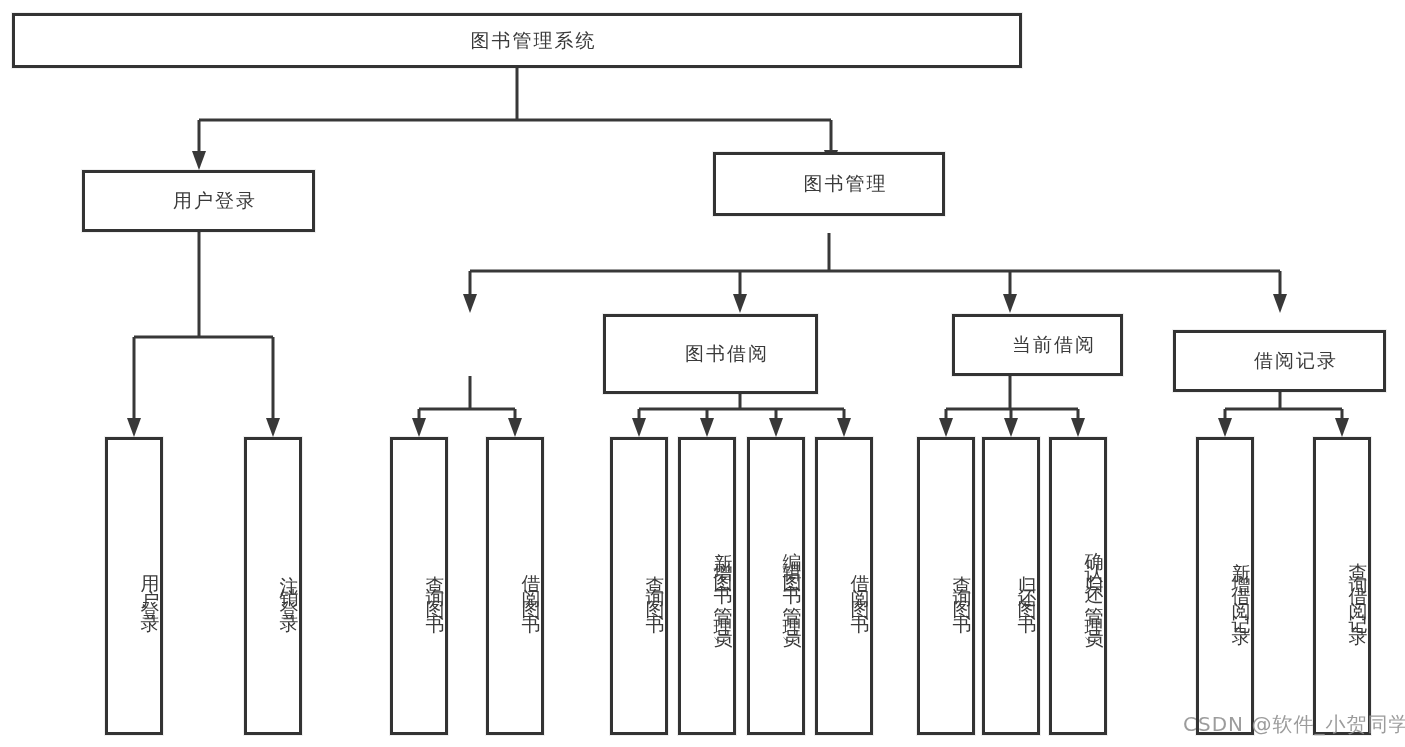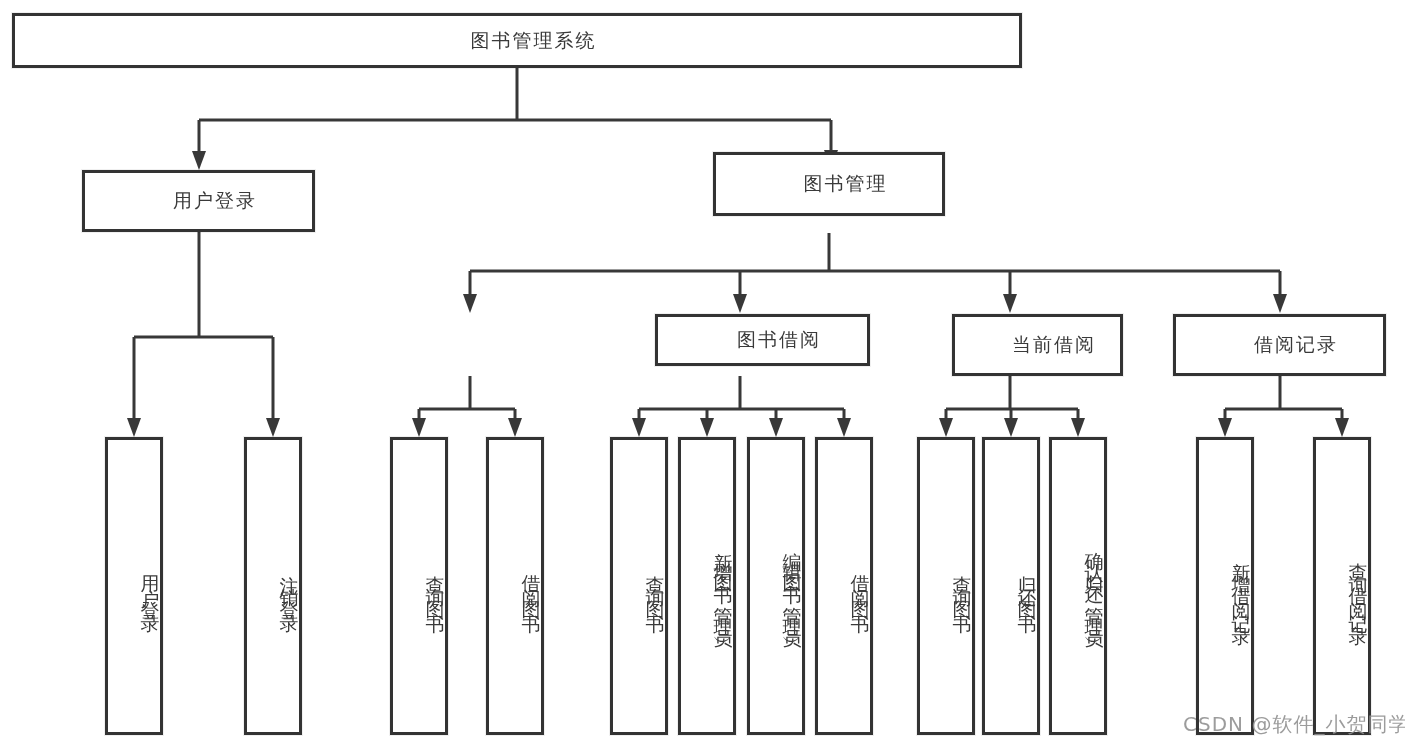--- a/index.html
+++ b/index.html
@@ -115,27 +115,27 @@
     <span>图书管理系统</span>
   </div>
 
   <div class="box hbox" style="left:82px;top:170px;width:233px;height:62px">
     <span>用户登录</span>
   </div>
   <div class="box hbox" style="left:713px;top:152px;width:232px;height:64px">
     <span>图书管理</span>
   </div>
 
-  <div class="box hbox" style="left:655px;top:314px;width:215px;height:52px">
+  <div class="box hbox" style="left:603px;top:314px;width:215px;height:80px">
     <span>图书借阅</span>
   </div>
   <div class="box hbox" style="left:952px;top:314px;width:171px;height:62px">
     <span>当前借阅</span>
   </div>
-  <div class="box hbox" style="left:1173px;top:314px;width:213px;height:62px">
+  <div class="box hbox" style="left:1173px;top:330px;width:213px;height:62px">
     <span>借阅记录</span>
   </div>
 
   <div class="box vbox" style="left:105px">
     <span class="vtext">用户登录</span>
   </div>
   <div class="box vbox" style="left:244px">
     <span class="vtext">注销登录</span>
   </div>
 

